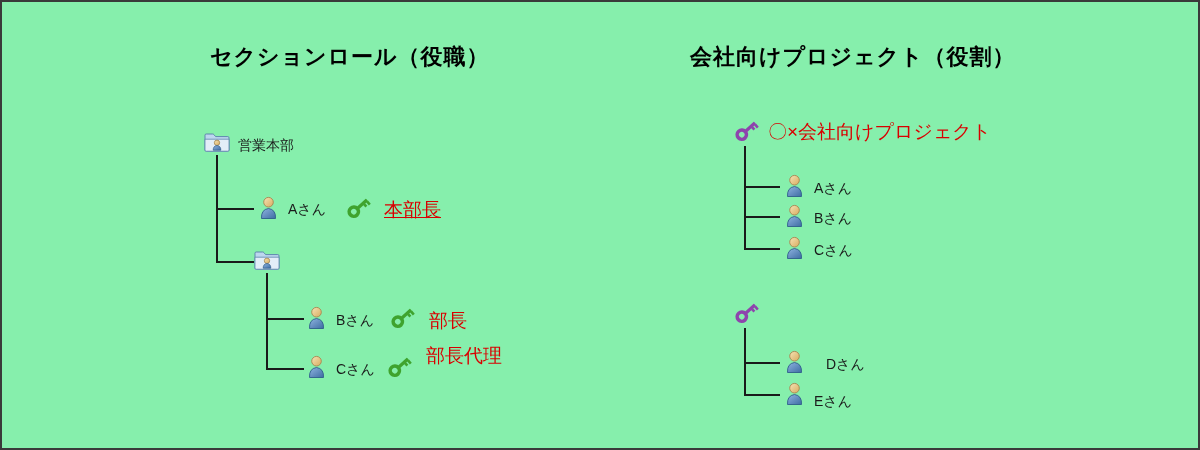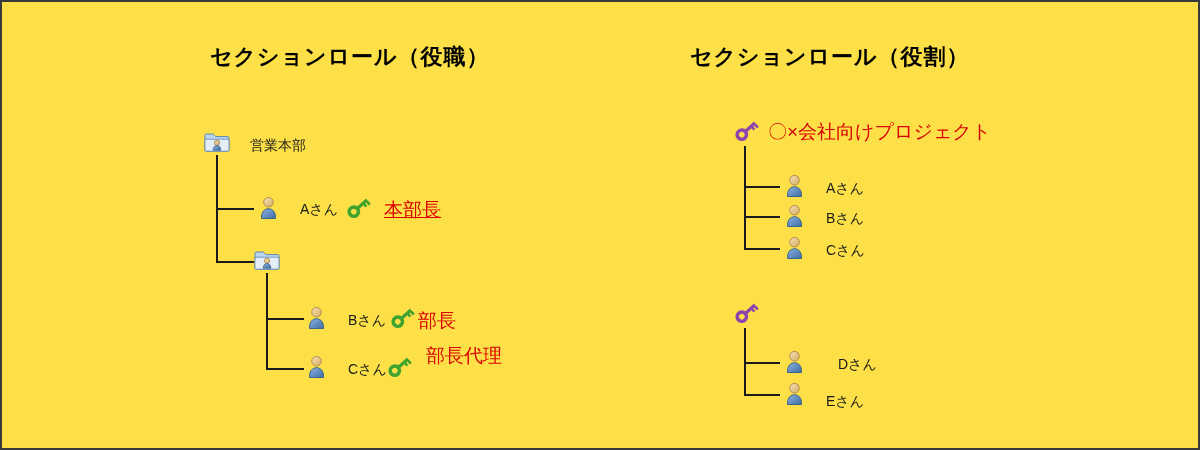--- a/index.html
+++ b/index.html
@@ -1,40 +1,39 @@
 <!DOCTYPE html>
 <html><head>
 <meta charset="utf-8">
 <style>
   html,body { margin:0; padding:0; background:#fff; }
   .canvas {
     position: relative;
     width: 1200px;
     height: 450px;
-    background: #fde047;
+    background: #86efac;
     border: 2px solid #3a3a3a;
     box-sizing: border-box;
     font-family: "Liberation Sans", "DejaVu Sans", sans-serif;
     overflow: hidden;
   }
   .abs { position: absolute; }
   .title {
     font-size: 22px;
     font-weight: bold;
     color: #000;
     margin: 0;
     white-space: nowrap;
     letter-spacing: 1px;
   }
   .label {
     font-size: 14px;
     line-height: 18px;
     color: #1a1a1a;
     white-space: nowrap;
-    margin-left: 12px;
   }
   .role-label {
     font-size: 19px;
     line-height: 19px;
     color: #d90000;
     white-space: nowrap;
   }
   .line { background: #1a1a1a; }
   .vline { width: 2px; }
   .hline { height: 2px; }
@@ -73,21 +72,21 @@
         <rect x="19.5" y="16.2" width="2.6" height="3.4" fill="currentColor"></rect>
         <rect x="23.4" y="16.2" width="2.6" height="4.2" fill="currentColor"></rect>
       </g>
     </symbol>
   </defs>
 </svg>
 
 <div class="canvas">
 
   <h1 class="abs title" style="left:208px; top:40px;">セクションロール（役職）</h1>
-  <h1 class="abs title" style="left:688px; top:40px;">セクションロール（役割）</h1>
+  <h1 class="abs title" style="left:688px; top:40px;">会社向けプロジェクト（役割）</h1>
 
   <svg class="abs icon" style="left:202px; top:129px;" width="26" height="22">
       <use href="#sym-folder"></use>
     </svg>
   <div class="abs label" style="left:236px; top:134px;">営業本部</div>
 
   <div class="abs line vline" style="left:214px; top:153px; height:108px;"></div>
   <div class="abs line hline" style="left:214px; top:206px; width:38px;"></div>
   <div class="abs line hline" style="left:214px; top:259px; width:38px;"></div>
 
@@ -108,21 +107,21 @@
   <div class="abs line hline" style="left:264px; top:316px; width:38px;"></div>
   <div class="abs line hline" style="left:264px; top:366px; width:38px;"></div>
 
   <svg class="abs icon" style="left:304px; top:303px;" width="21" height="25">
       <use href="#sym-person"></use>
     </svg>
   <div class="abs label" style="left:334px; top:309px;">Bさん</div>
   <svg class="abs icon key-green" style="left:386px; top:300px;" width="30" height="30">
       <use href="#sym-key"></use>
     </svg>
-  <div class="abs role-label" style="left:416px; top:309px;">部長</div>
+  <div class="abs role-label" style="left:427px; top:309px;">部長</div>
 
   <svg class="abs icon" style="left:304px; top:352px;" width="21" height="25">
       <use href="#sym-person"></use>
     </svg>
   <div class="abs label" style="left:334px; top:358px;">Cさん</div>
   <svg class="abs icon key-green" style="left:383px; top:349px;" width="30" height="30">
       <use href="#sym-key"></use>
     </svg>
   <div class="abs role-label" style="left:424px; top:344px;">部長代理</div>
 

